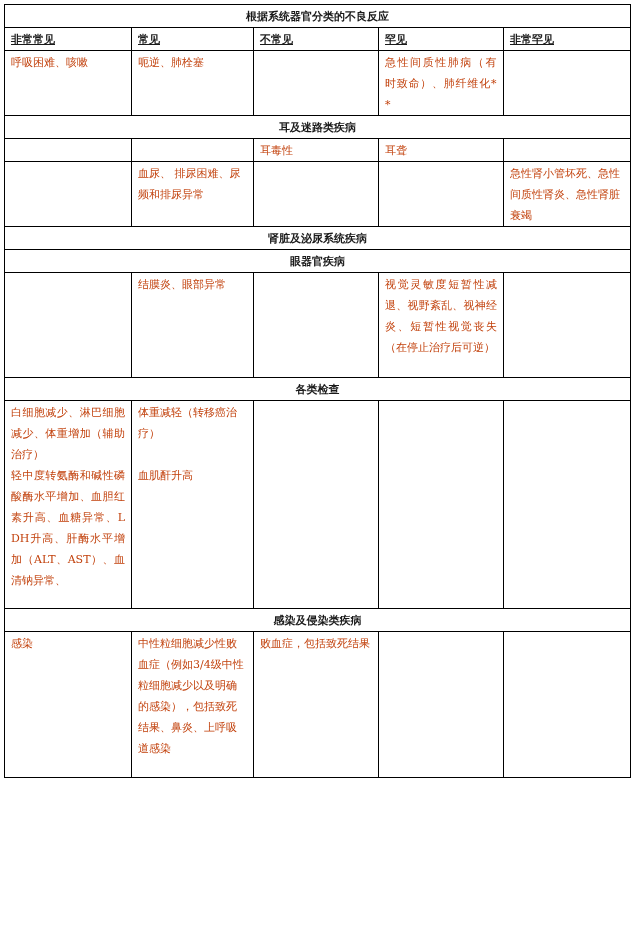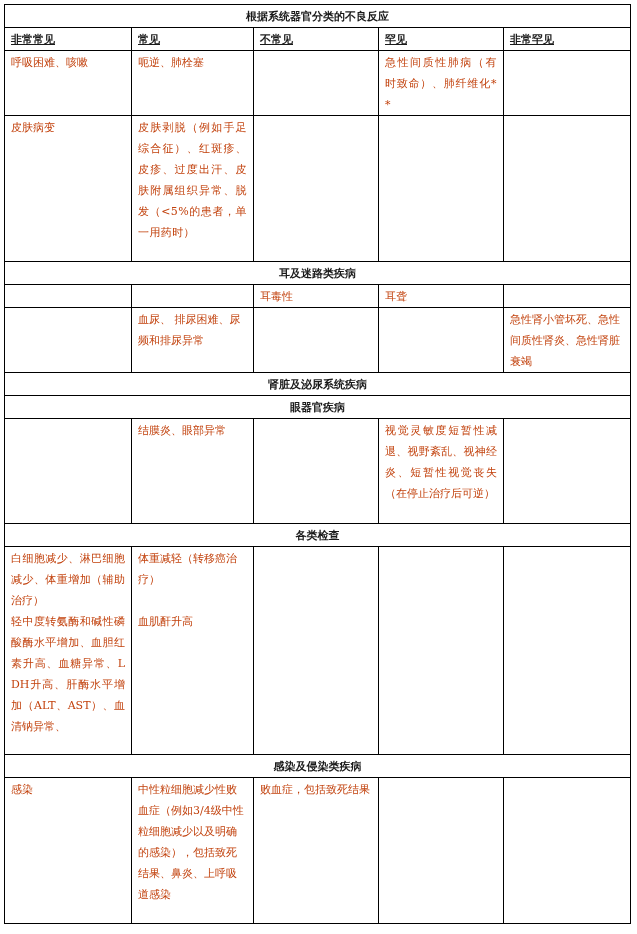--- a/index.html
+++ b/index.html
@@ -41,27 +41,20 @@
     </tr>
 
     <tr style="height:63px">
       <td class="cell">呼吸困难、咳嗽</td>
       <td class="cell">呃逆、肺栓塞</td>
       <td class="cell"></td>
       <td class="cell justify" style="letter-spacing:0.6px">急性间质性肺病（有时致命）、肺纤维化**</td>
       <td class="cell"></td>
     </tr>
 
-    <tr style="height:146px">
-      <td class="cell">皮肤病变</td>
-      <td class="cell justify" style="letter-spacing:0.4px">皮肤剥脱（例如手足综合征）、红斑疹、皮疹、过度出汗、皮肤附属组织异常、脱发（&lt;5%的患者，单一用药时）</td>
-      <td class="cell"></td>
-      <td class="cell"></td>
-      <td class="cell"></td>
-    </tr>
 
     <tr>
       <td class="section" colspan="5">耳及迷路类疾病</td>
     </tr>
     <tr style="height:21px">
       <td class="cell"></td>
       <td class="cell"></td>
       <td class="cell">耳毒性</td>
       <td class="cell">耳聋</td>
       <td class="cell"></td>

